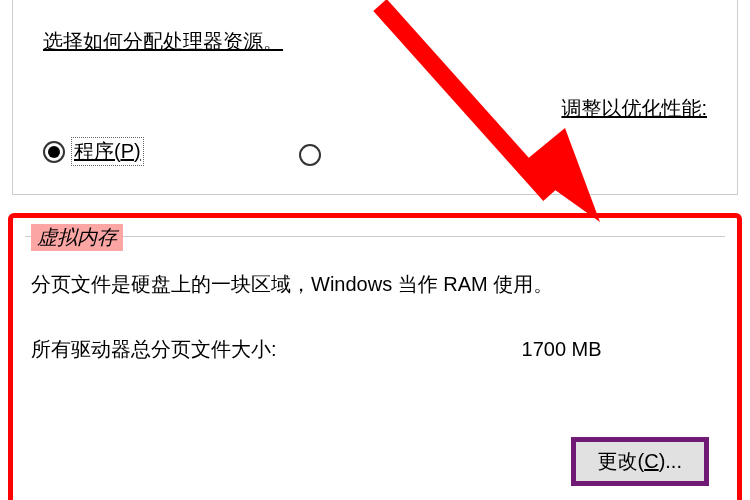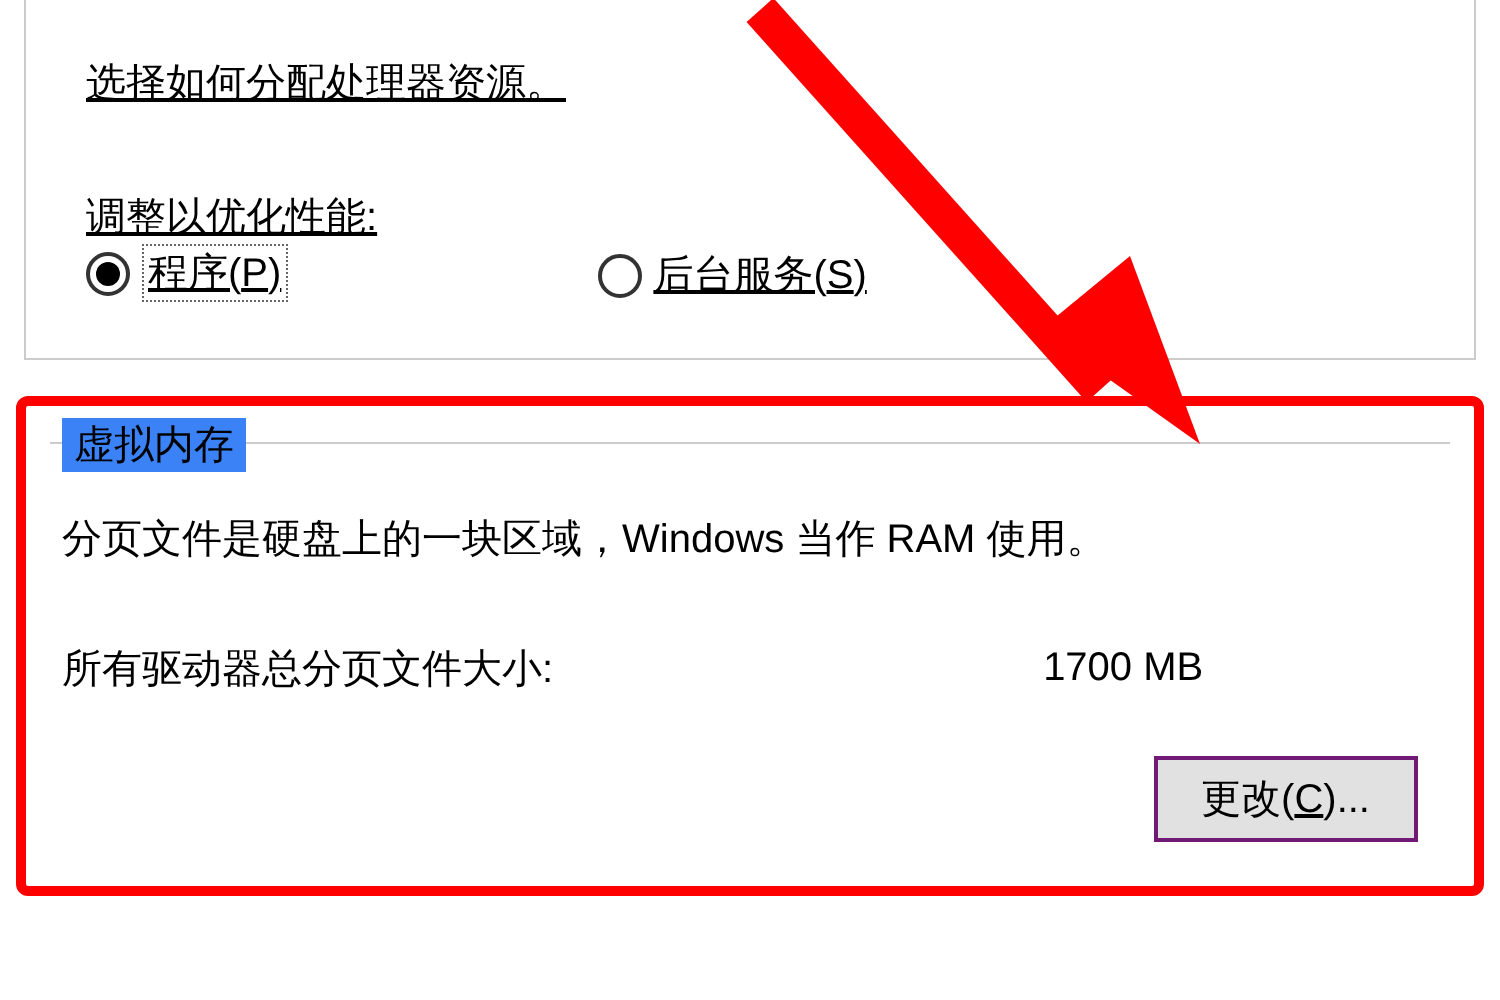--- a/index.html
+++ b/index.html
@@ -23,20 +23,22 @@
       padding: 10px 30px 20px 30px;
       margin: 0 12px;
       position: relative;
       text-decoration: underline;
     }
     .description {
       margin-top: 18px;
       margin-bottom: 40px;
     }
     .adjust-label {
+      margin-bottom: 15px;
+      text-align: right;
     }
     .radio-row {
       display: flex;
       align-items: flex-end;
       gap: 155px;
       margin-bottom: 8px;
     }
     .radio-option {
       display: flex;
       align-items: center;
@@ -85,23 +87,24 @@
       left: 12px;
       right: 12px;
       height: 1px;
       background: #ccc;
       z-index: 0;
     }
     .fieldset-legend {
       position: absolute;
       top: 6px;
       left: 18px;
-      background: #3b82f6;
+      background: #fca5a5;
       padding: 0 6px;
       z-index: 1;
+      font-style: italic;
     }
     .vm-description {
       margin-top: 18px;
       margin-bottom: 38px;
     }
     .vm-row {
       display: flex;
       align-items: center;
       margin-bottom: 30px;
       gap: 45px;
@@ -112,25 +115,26 @@
     .vm-value {
       margin-left: 200px;
     }
     .button-row {
       display: flex;
       justify-content: flex-end;
       padding-right: 10px;
     }
     .win-button {
       background: #e1e1e1;
-      border: 2px solid #701a75;
+      border: 5px solid #701a75;
       padding: 6px 22px;
       font-family: inherit;
       font-size: 20px;
       cursor: pointer;
+      margin-top: 44px;
     }
 
     
     .arrow-svg {
       position: absolute;
       top: 0;
       left: 0;
       pointer-events: none;
       z-index: 10;
     }
@@ -143,23 +147,20 @@
   <div class="adjust-label">调整以优化性能:</div>
   <div class="radio-row">
     <div class="radio-option">
       <span class="radio-circle selected"></span>
       <span class="radio-label-dotted">
         <span>程序(<span class="underline-hotkey">P</span>)</span>
       </span>
     </div>
     <div class="radio-option">
       <span class="radio-circle"></span>
-      <span>
-        <span>后台服务(<span class="underline-hotkey">S</span>)</span>
-      </span>
     </div>
   </div>
 </div>
 
 <div class="panel-bottom">
   <div class="fieldset-inner">
     <div class="fieldset-line"></div>
     <div class="fieldset-legend">虚拟内存</div>
     <div class="vm-description">分页文件是硬盘上的一块区域，Windows 当作 RAM 使用。</div>
     <div class="vm-row">

